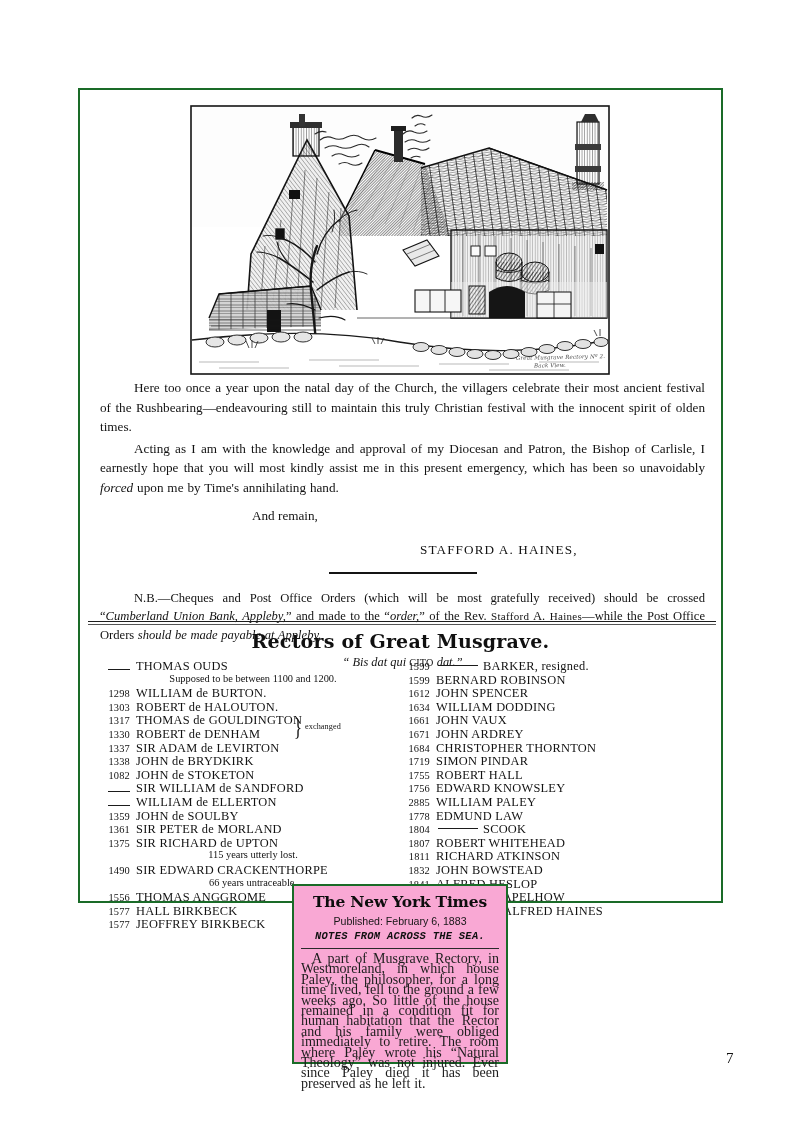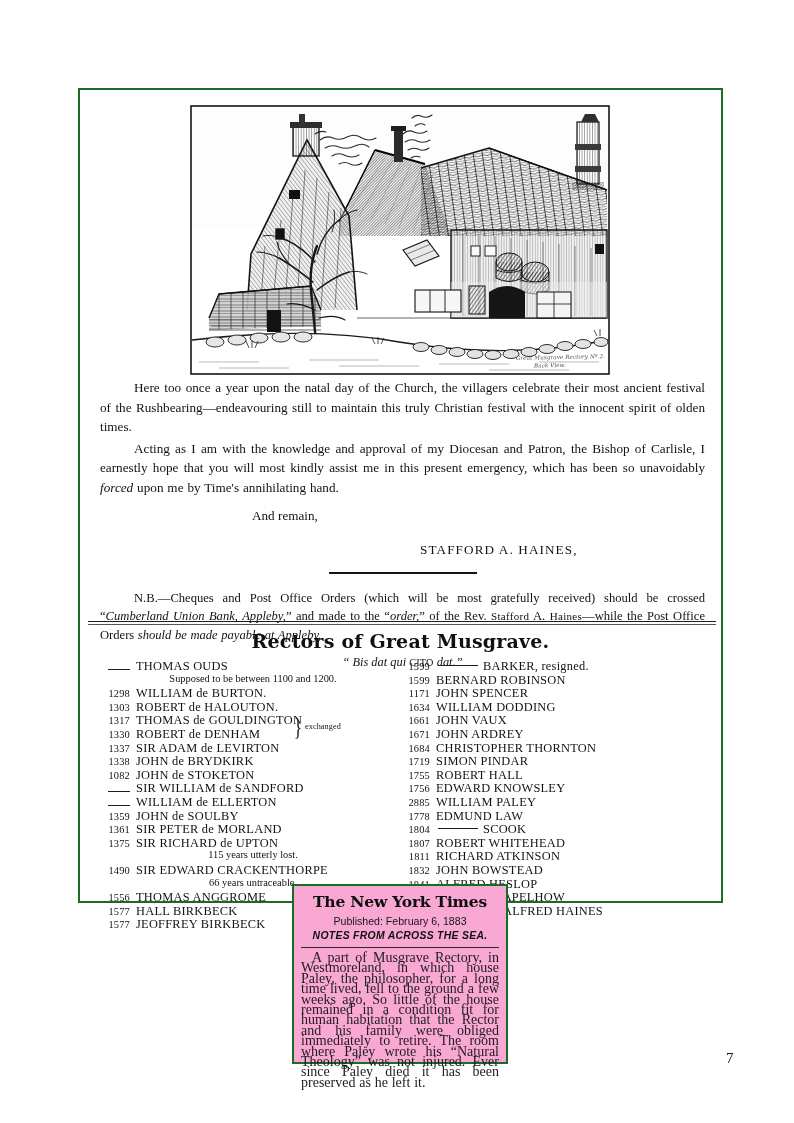--- a/index.html
+++ b/index.html
@@ -244,21 +244,21 @@
   }
   #nyt-published {
     text-align: center;
     font-family: "Liberation Sans", sans-serif;
     font-size: 10.6px;
     color: #161616;
     margin-top: 4px;
   }
   #nyt-headline {
     text-align: center;
-    font-family: Liberation Sans, sans-serif;
+    font-family: Liberation Mono, monospace;
     font-style: italic;
     font-weight: bold;
     font-size: 10.4px;
     letter-spacing: .3px;
     margin-top: 3px;
     color: #111;
   }
   #nyt-divider {
     width: 100%;
     height: 0;
@@ -621,21 +621,21 @@
     <div class="rect-col right" id="col-right">
         <div class="r-row">
           <span class="r-year">1599</span>
           <span class="r-name"><span class="r-inline-dash"></span><span>BARKER, resigned.</span></span>
         </div>
         <div class="r-row">
           <span class="r-year">1599</span>
           <span class="r-name">BERNARD ROBINSON</span>
         </div>
         <div class="r-row">
-          <span class="r-year">1171</span>
+          <span class="r-year">1612</span>
           <span class="r-name">JOHN SPENCER</span>
         </div>
         <div class="r-row">
           <span class="r-year">1634</span>
           <span class="r-name">WILLIAM DODDING</span>
         </div>
         <div class="r-row">
           <span class="r-year">1661</span>
           <span class="r-name">JOHN VAUX</span>
         </div>

